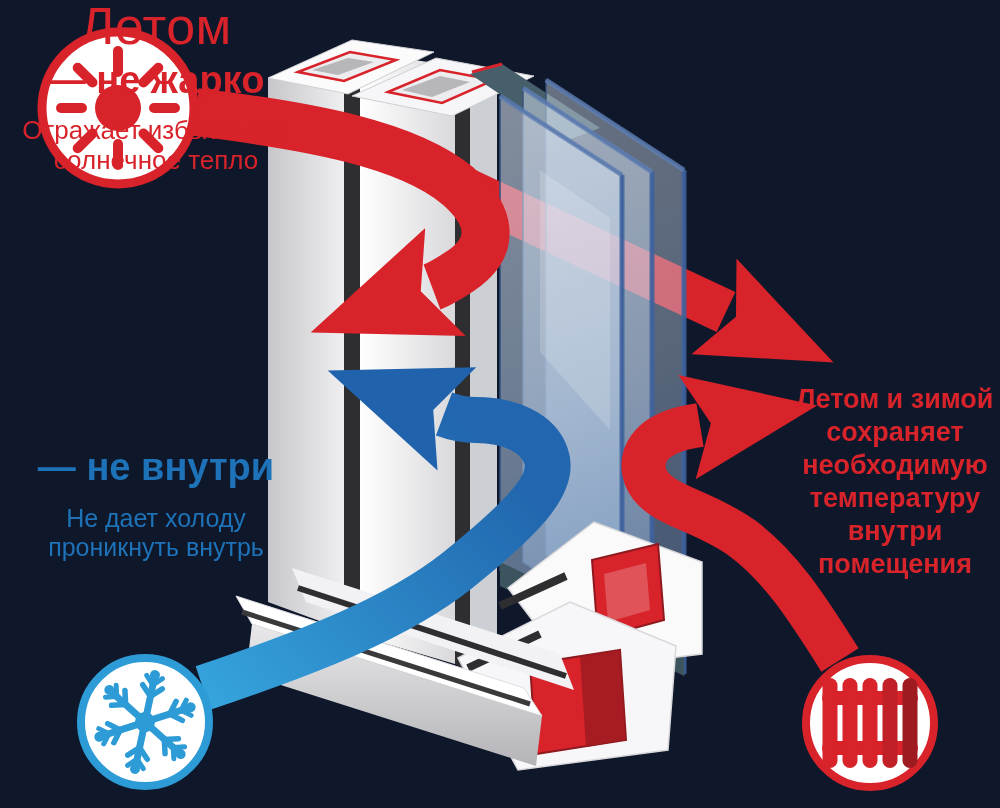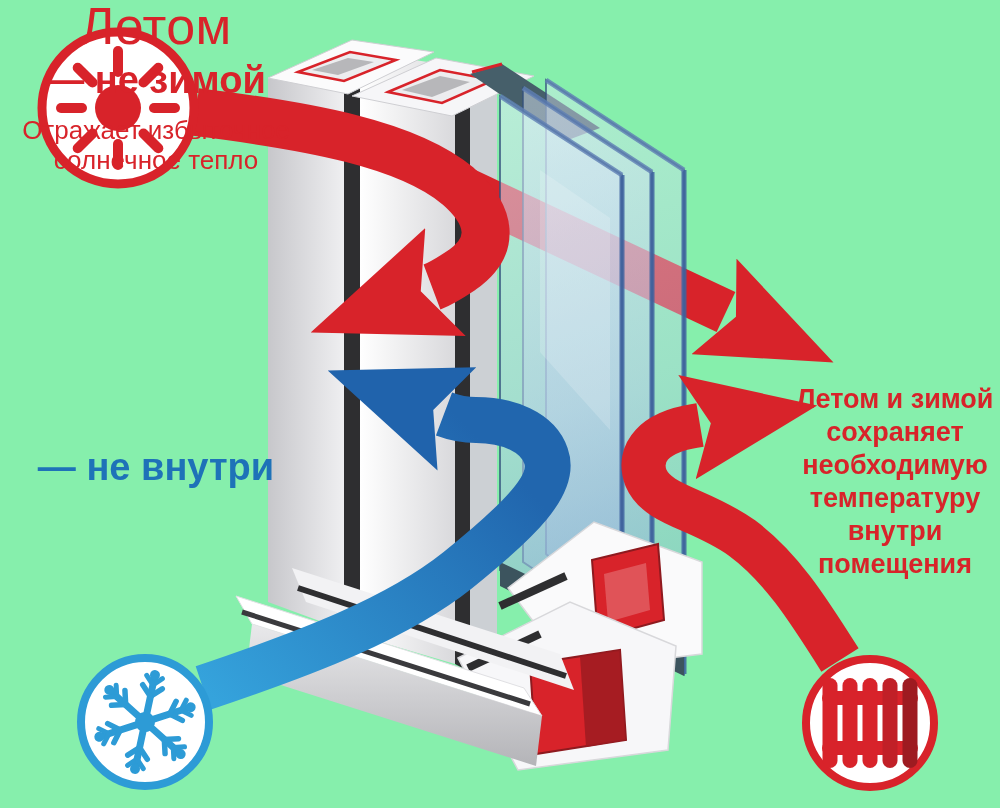--- a/index.html
+++ b/index.html
@@ -1,21 +1,21 @@
 <!DOCTYPE html>
 <html style="--red: #d8232a; --red-dark: #9e1b21; --blue: #1e72b8; --blue-light: #2d9bd6; --gasket: #2e2e30; --glass-edge: #3f63a0;"><head>
 <meta charset="utf-8">
 <style>
   :root{
     --red:#d8232a; --red-dark:#9e1b21; --blue:#1e72b8; --blue-light:#2d9bd6;
     --gasket:#2e2e30; --glass-edge:#3f63a0;
   }
   html,body{margin:0;padding:0;background:#ffffff;}
   #stage{
-    position:relative; width:1000px; height:808px; background:#86efac;
+    position:relative; width:1000px; height:808px; background:#0f172a;
     font-family:"Liberation Sans","DejaVu Sans",sans-serif; overflow:hidden;
   }
   #diagram{position:absolute; inset:0;}
   .txt{position:absolute; text-align:center;}
   .title{font-size:52px; font-weight:400; line-height:1.02; letter-spacing:.5px;}
   .subtitle{font-size:38px; font-weight:bold; margin-top:8px; line-height:1.0;}
   .desc{font-size:26px; font-weight:normal; margin-top:16px; line-height:1.16;}
   #summer-block{left:0; top:205; width:312px; color:var(--red);}
   #summer-block .desc{max-width:300px; margin-left:auto; margin-right:auto;}
   #winter-block{left:0; top:438px; width:312px; color:var(--blue);}
@@ -167,23 +167,24 @@
         <rect x="-27.5" y="-45" width="15" height="90" rx="7.5" style="fill:var(--red,#d8232a)"></rect>
         <rect x="-7.5" y="-45" width="15" height="90" rx="7.5" style="fill:var(--red,#d8232a)"></rect>
         <rect x="12.5" y="-45" width="15" height="90" rx="7.5" fill="#c12027"></rect>
         <rect x="32.5" y="-45" width="15" height="90" rx="7.5" style="fill:var(--red-dark,#9e1b21)"></rect>
       </g>
     </g>
   </svg>
 
   <div class="txt" id="summer-block">
     <div class="title">Летом</div>
-    <div class="subtitle">— не зимой</div>
+    <div class="subtitle">— не жарко</div>
     <div class="desc">Отражает избыточное солнечное тепло</div>
   </div>
 
   <div class="txt" id="winter-block">
     <div class="subtitle">— не внутри</div>
+    <div class="desc">Не дает холоду проникнуть внутрь</div>
   </div>
 
   <div class="txt" id="benefit-block">Летом и зимой сохраняет необходимую температуру внутри помещения</div>
 
 </div>
 
 </body></html>

